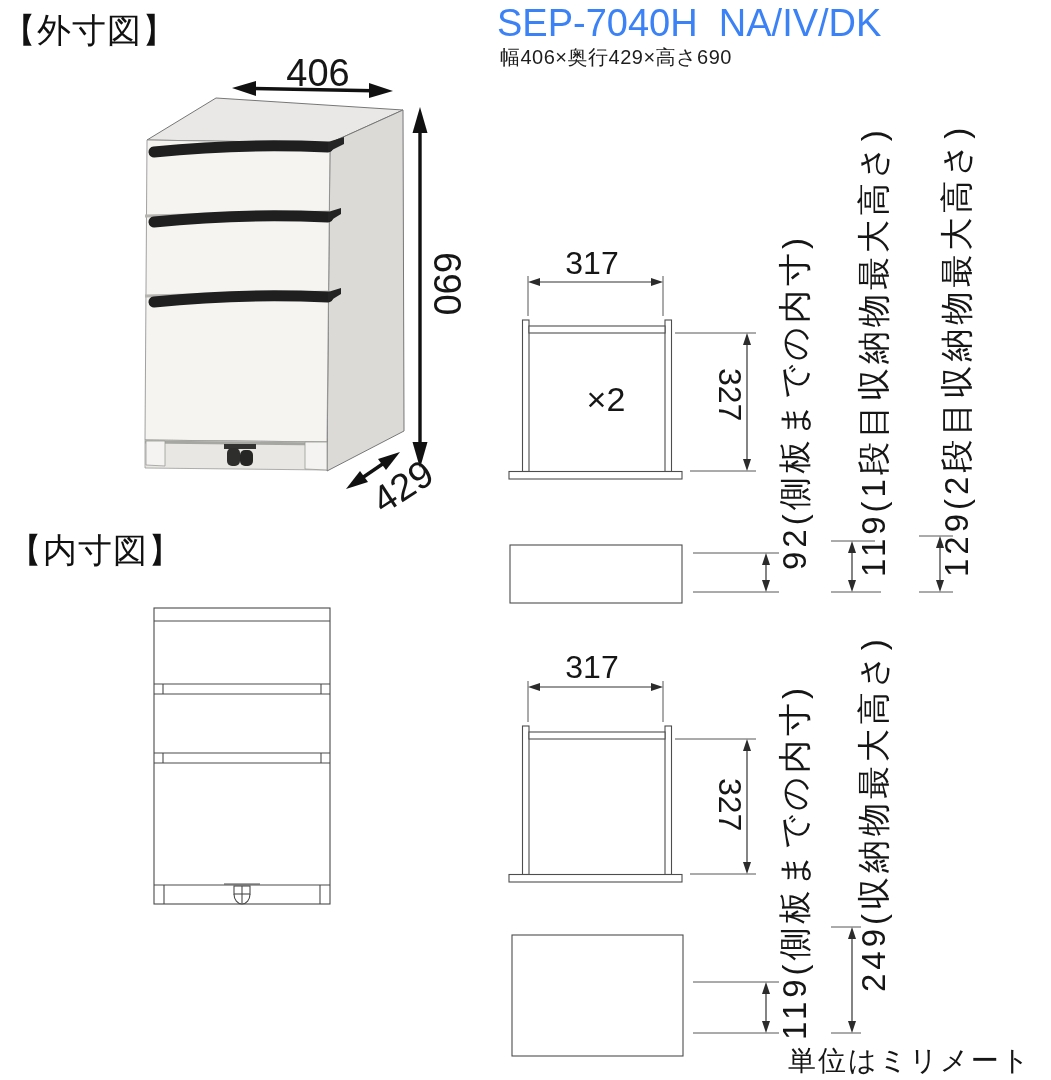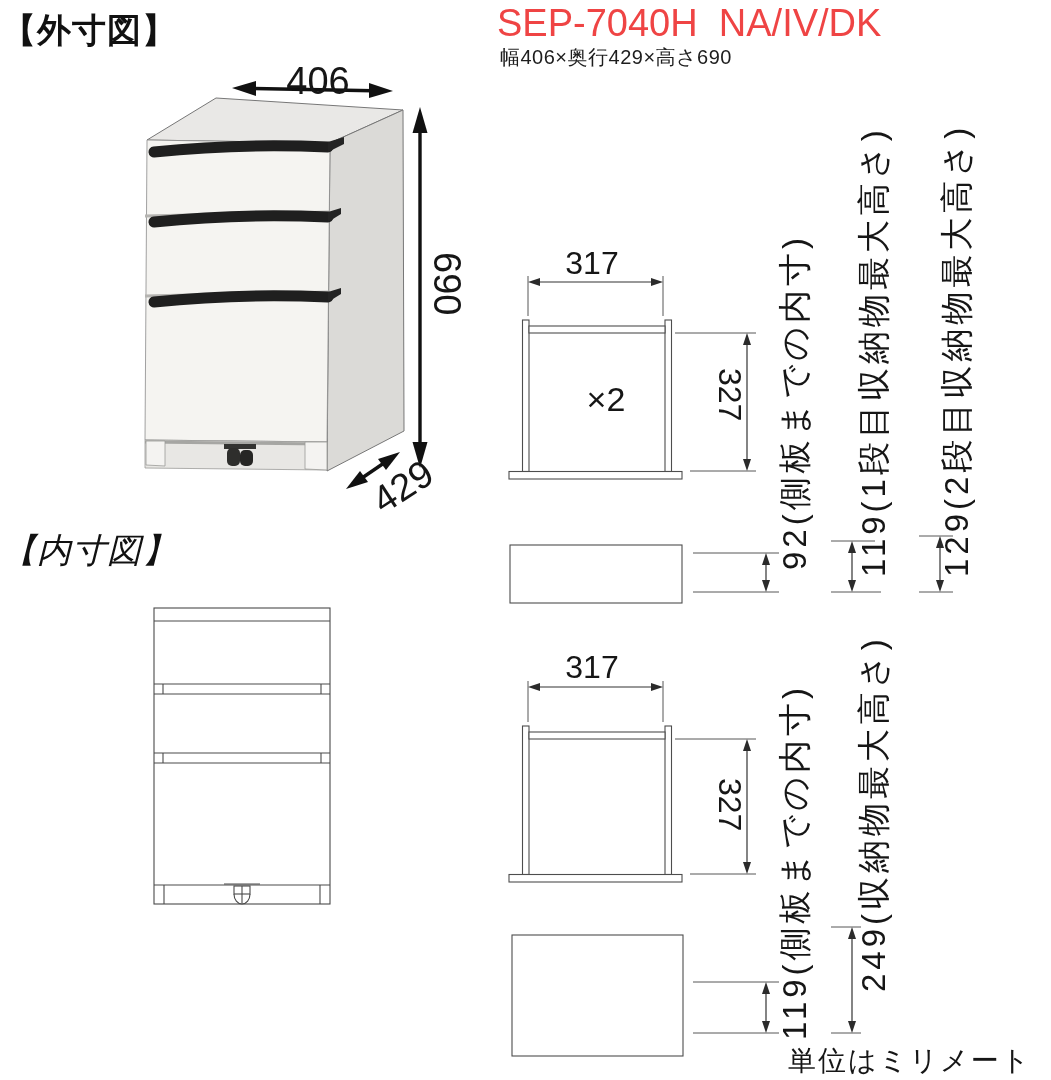--- a/index.html
+++ b/index.html
@@ -3,37 +3,37 @@
 <meta charset="utf-8">
 <style>
   html,body{margin:0;padding:0;}
   body{
     width:1051px;height:1080px;position:relative;background:#ffffff;
     font-family:"Liberation Sans","DejaVu Sans",sans-serif;
     color:#1a1a1a;overflow:hidden;
   }
   .abs{position:absolute;}
   .sec-label{font-size:34px;letter-spacing:1px;color:#111;}
-  .title{font-size:38px;white-space:pre;color:#ef4444;letter-spacing:0;}
+  .title{font-size:38px;white-space:pre;color:#3b82f6;letter-spacing:0;}
   .subtitle{font-size:20px;color:#1d1d1d;letter-spacing:0.5px;}
   .dim-num{font-size:38px;color:#161616;}
   .mid-num{font-size:32px;color:#161616;}
   .x2{font-size:34px;color:#161616;}
   .jp-col{font-size:33px;line-height:34px;color:#161616;letter-spacing:4px;white-space:nowrap;}
   .rot-ccw{transform:rotate(-90deg);transform-origin:0 0;white-space:nowrap;}
   .rot-cw{transform:rotate(90deg);transform-origin:0 0;white-space:nowrap;line-height:38px;}
   .rot-cw.mid{line-height:32px;}
   .ctr{text-align:center;}
   .unit-note{font-size:28px;letter-spacing:2px;color:#161616;}
   svg{display:block;}
 </style>
 </head>
 <body>
 
-<div class="abs sec-label" style="left:2px;top:8px;font-weight:bold;">【外寸図】</div>
+<div class="abs sec-label" style="left:2px;top:8px;">【外寸図】</div>
 
 <div class="abs title" style="left:497px;top:2px;">SEP-7040H  NA/IV/DK</div>
 <div class="abs subtitle" style="left:500px;top:44px;">幅406×奥行429×高さ690</div>
 
 <svg class="abs" style="left:130px;top:40px;" width="372" height="470" viewBox="130 40 372 470">
 
   <polygon points="147,140 216,98 403,110 330,143" fill="#e9e8e6" stroke="#777" stroke-width="1"></polygon>
 
   <polygon points="330,143 403,110 404,431 327,471" fill="#dbdad7" stroke="#777" stroke-width="1"></polygon>
 
@@ -72,25 +72,25 @@
     <polygon points="420,468 412.5,442 427.5,442" fill="#111"></polygon>
   </g>
 
   <g>
     <line x1="362" y1="478" x2="384" y2="463" stroke="#111" stroke-width="3.4"></line>
     <polygon points="346,489 368,482 360,471" fill="#111"></polygon>
     <polygon points="400,452 386,470 378,459" fill="#111"></polygon>
   </g>
 </svg>
 
-<div class="abs dim-num ctr" style="left:258px;top:60px;width:120px;">406</div>
+<div class="abs dim-num ctr" style="left:258px;top:52px;width:120px;">406</div>
 <div class="abs dim-num rot-cw" style="left:466px;top:252px;">690</div>
 <div class="abs dim-num" style="left:403px;top:487px;transform:translate(-50%,-50%) rotate(-33deg);">429</div>
 
-<div class="abs sec-label" style="left:2px;top:528px;font-style:italic;">【内寸図】</div>
+<div class="abs sec-label" style="left:8px;top:528px;">【内寸図】</div>
 
 <svg class="abs" style="left:145px;top:600px;" width="192" height="312" viewBox="145 600 192 312">
   <g stroke="#4a4a4a" stroke-width="1.1" fill="none">
     <rect x="154" y="608" width="176" height="296" fill="#ffffff"></rect>
     <line x1="154" y1="621" x2="330" y2="621"></line>
     <line x1="154" y1="684" x2="330" y2="684"></line>
     <line x1="154" y1="694" x2="330" y2="694"></line>
     <line x1="163" y1="684" x2="163" y2="694"></line>
     <line x1="321" y1="684" x2="321" y2="694"></line>
     <line x1="154" y1="753" x2="330" y2="753"></line>

